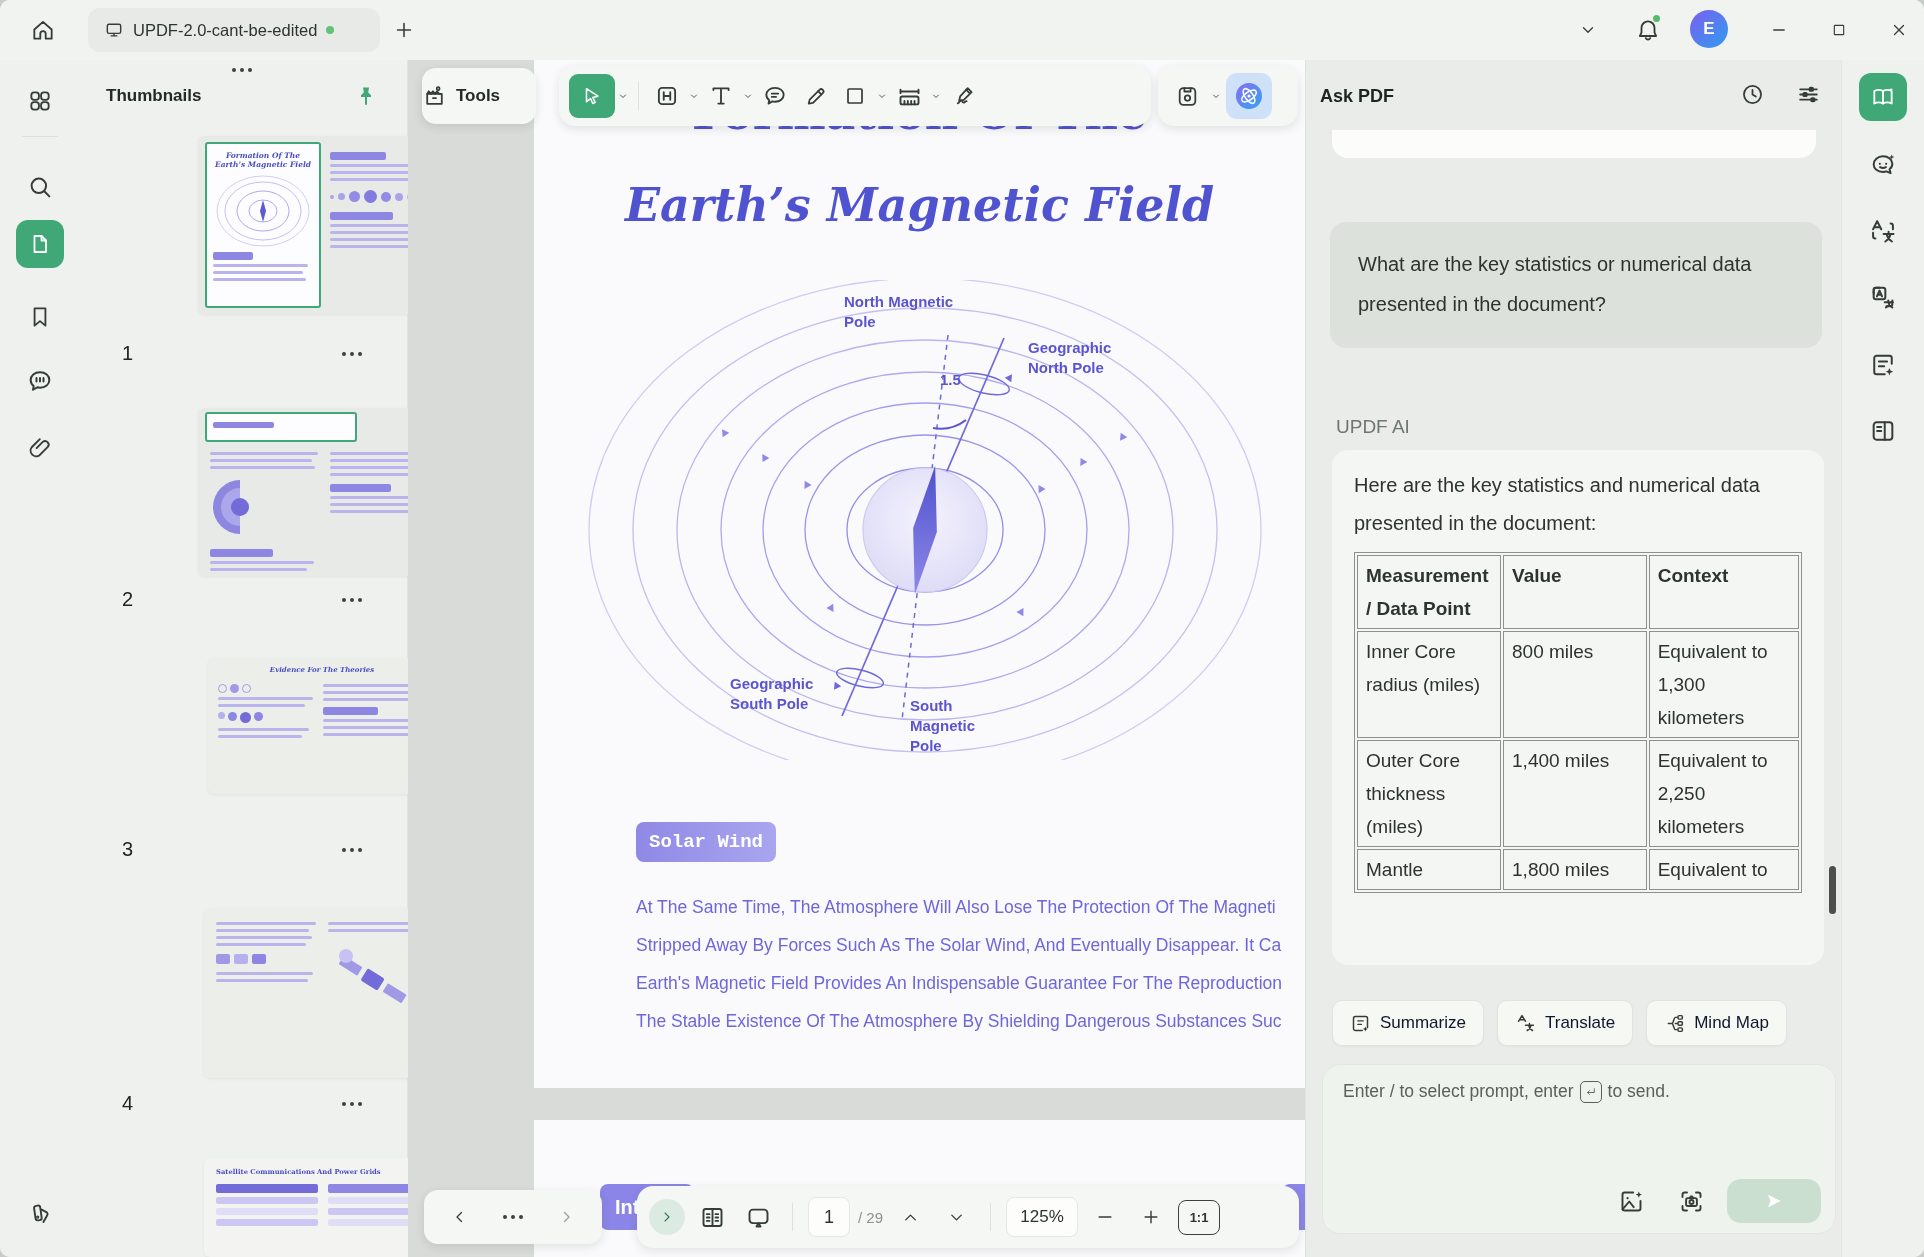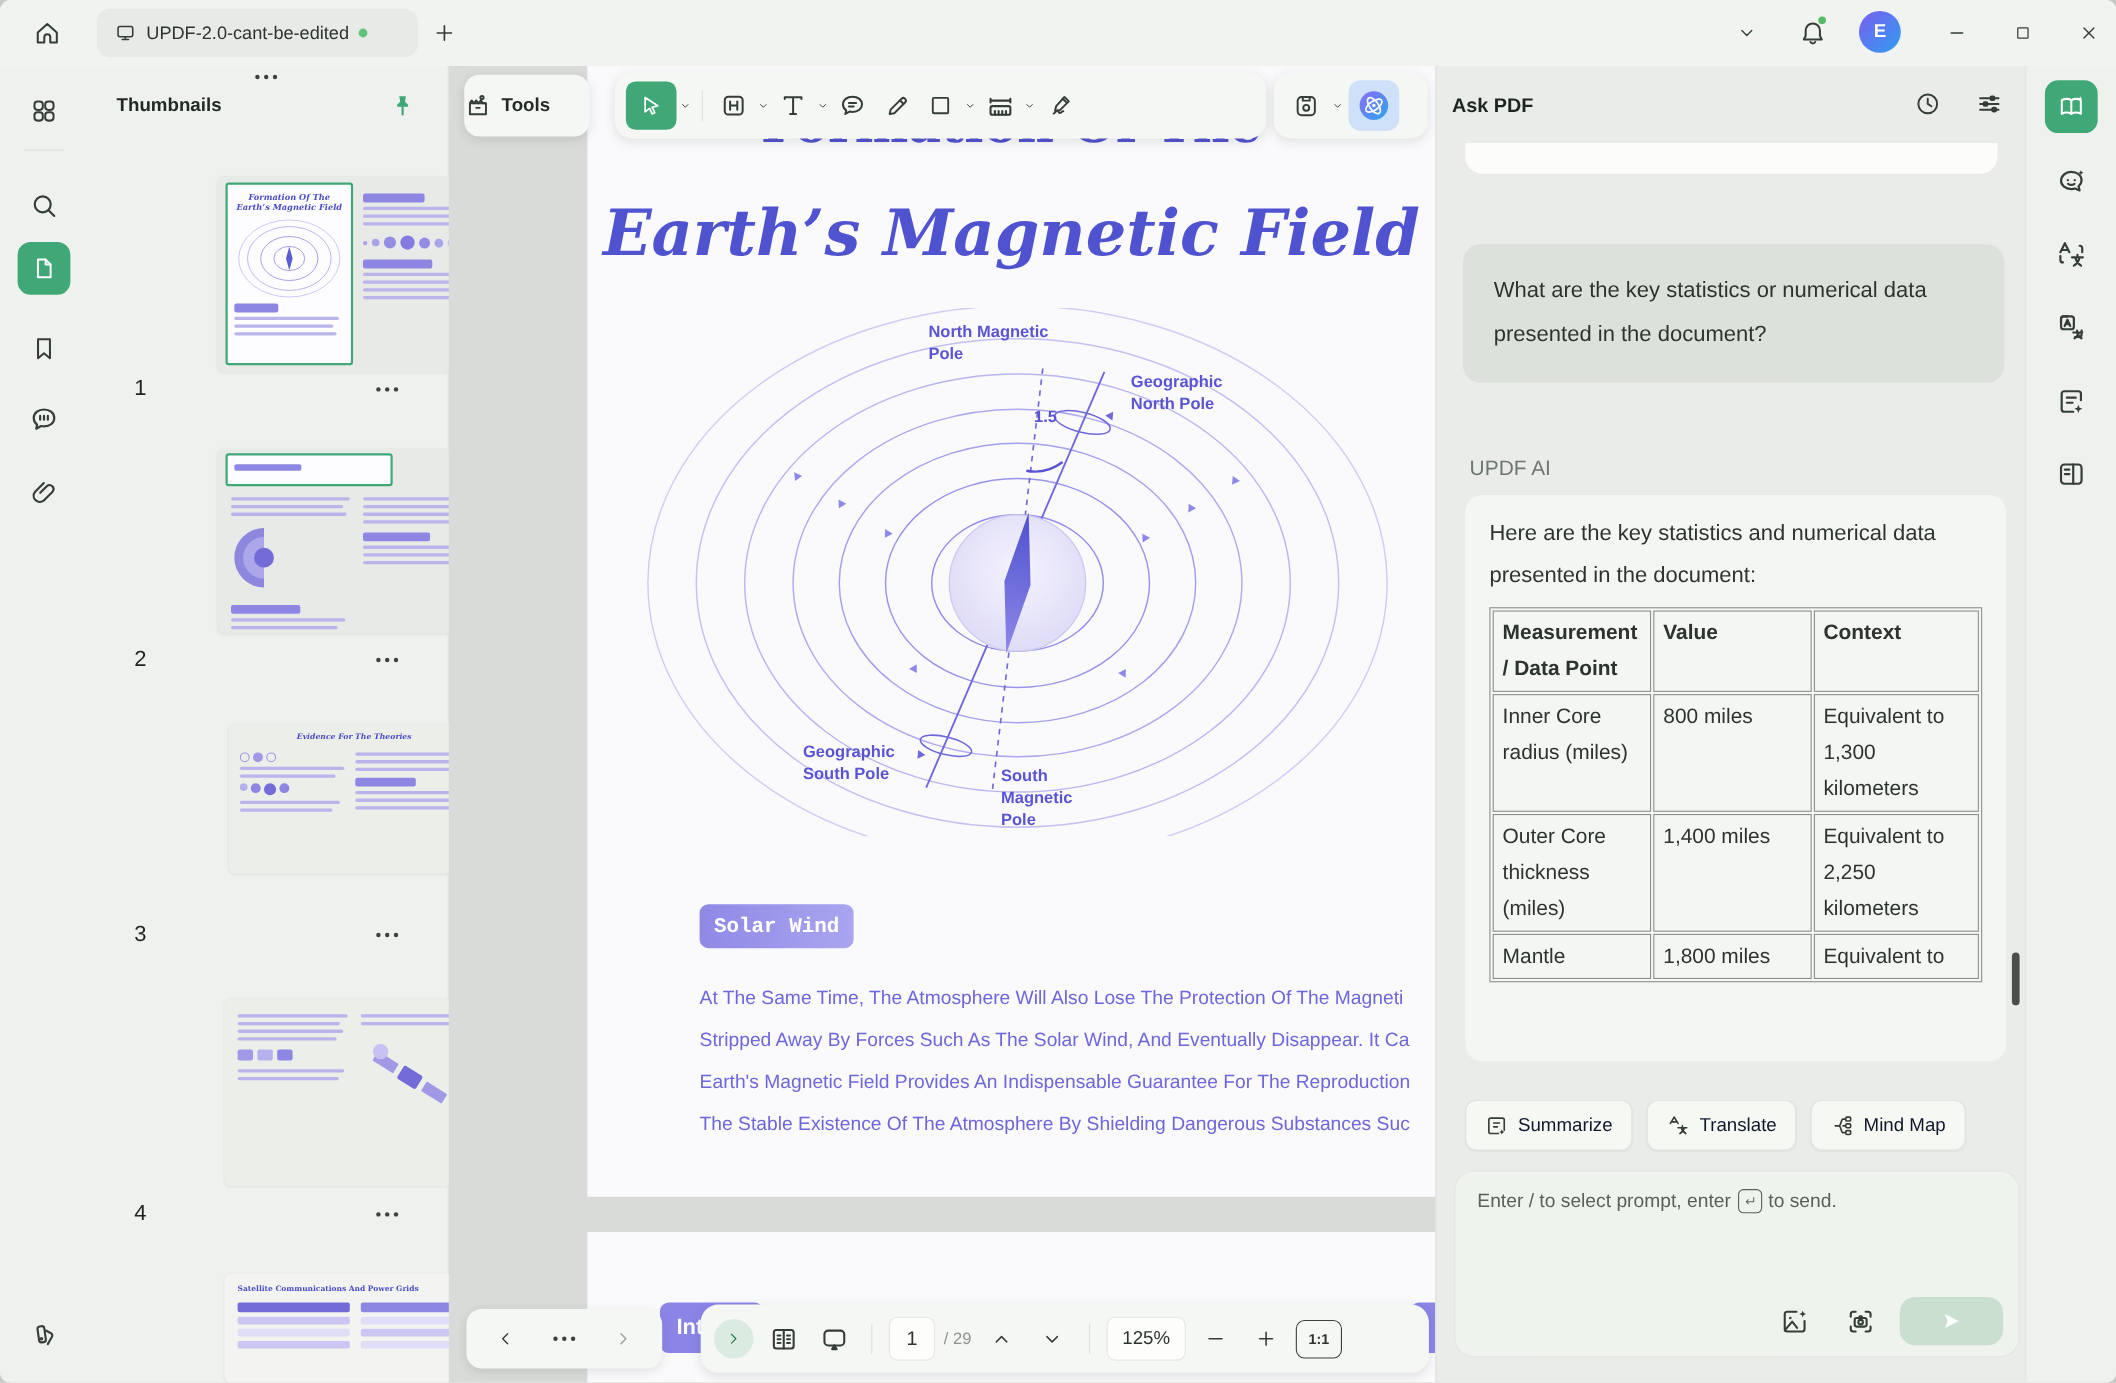--- a/index.html
+++ b/index.html
@@ -155,21 +155,21 @@
         <i></i>
     </div>
     <div class="abs" style="left:26px;top:26px;font-size:17px;font-weight:bold;color:#222a24;">Thumbnails</div>
     <div class="abs btnish" style="left:268px;top:18px;width:36px;height:36px;">
       <svg width="24" height="24" viewBox="0 0 24 24" style="display:block;">
           <path d="M9 3.5h6l-.8 5 2.8 2.8V13H7v-1.7l2.8-2.8z" fill="#3fa876"></path>
           <path d="M12 13v7" stroke="#3fa876" stroke-width="2" stroke-linecap="round"></path>
         </svg>
     </div>
 
-    <div class="thumb-card" style="top:100px;width:245px;height:178px;">
+    <div class="thumb-card" style="top:76px;width:245px;height:178px;">
       <div class="abs" style="left:7px;top:6px;width:116px;height:166px;background:#fdfdff;border:2.5px solid #3fa876;border-radius:3px;padding:7px 6px;">
         <div class="minit" style="font-size:7.5px;font-weight:bold;">Formation Of The Earth’s Magnetic Field</div>
         <svg width="96" height="74" viewBox="0 0 96 74" style="display:block;margin:4px auto;">
           <ellipse cx="48" cy="37" rx="14" ry="11" fill="none" stroke="#9a94e6" stroke-width=".8"></ellipse>
           <ellipse cx="48" cy="37" rx="26" ry="20" fill="none" stroke="#9a94e6" stroke-width=".8"></ellipse>
           <ellipse cx="48" cy="37" rx="38" ry="29" fill="none" stroke="#b3aeee" stroke-width=".8"></ellipse>
           <ellipse cx="48" cy="37" rx="46" ry="35" fill="none" stroke="#c6c2f3" stroke-width=".8"></ellipse>
           <polygon points="48,26 51,37 48,48 45,37" fill="#5b5bd6"></polygon>
         </svg>
         <div class="tchip" style="width:40%;"></div>
@@ -326,21 +326,21 @@
           <div class="tbar" style="width:100%;background:#e0ddf7;height:7px;"></div>
         </div>
       </div>
     </div>
   </div>
 
   <div class="abs" style="left:408px;top:60px;width:897px;height:1197px;background:#d8dbd7;overflow:hidden;">
 
     <div class="page" style="left:126px;top:0;width:771px;height:1028px;">
       <div class="serif-title" style="position:absolute;left:0;top:26px;width:100%;font-size:46px;">Formation Of The</div>
-      <div class="serif-title" style="position:absolute;left:0;top:118px;width:100%;font-size:58px;font-style:italic;">Earth’s Magnetic Field</div>
+      <div class="serif-title" style="position:absolute;left:0;top:118px;width:100%;font-size:46px;font-style:italic;">Earth’s Magnetic Field</div>
 
       <div class="abs" style="left:46px;top:220px;width:690px;height:480px;">
         <svg width="690" height="480" viewBox="0 0 690 480" style="display:block;">
           <defs>
             <radialGradient id="globe" cx="50%" cy="42%" r="65%">
               <stop offset="0%" stop-color="#f4f3fd"></stop>
                 <stop offset="100%" stop-color="#dcd9f6"></stop>
             </radialGradient>
             <linearGradient id="needle" x1="0" y1="0" x2="0" y2="1">
               <stop offset="0%" stop-color="#4f52cf"></stop>

